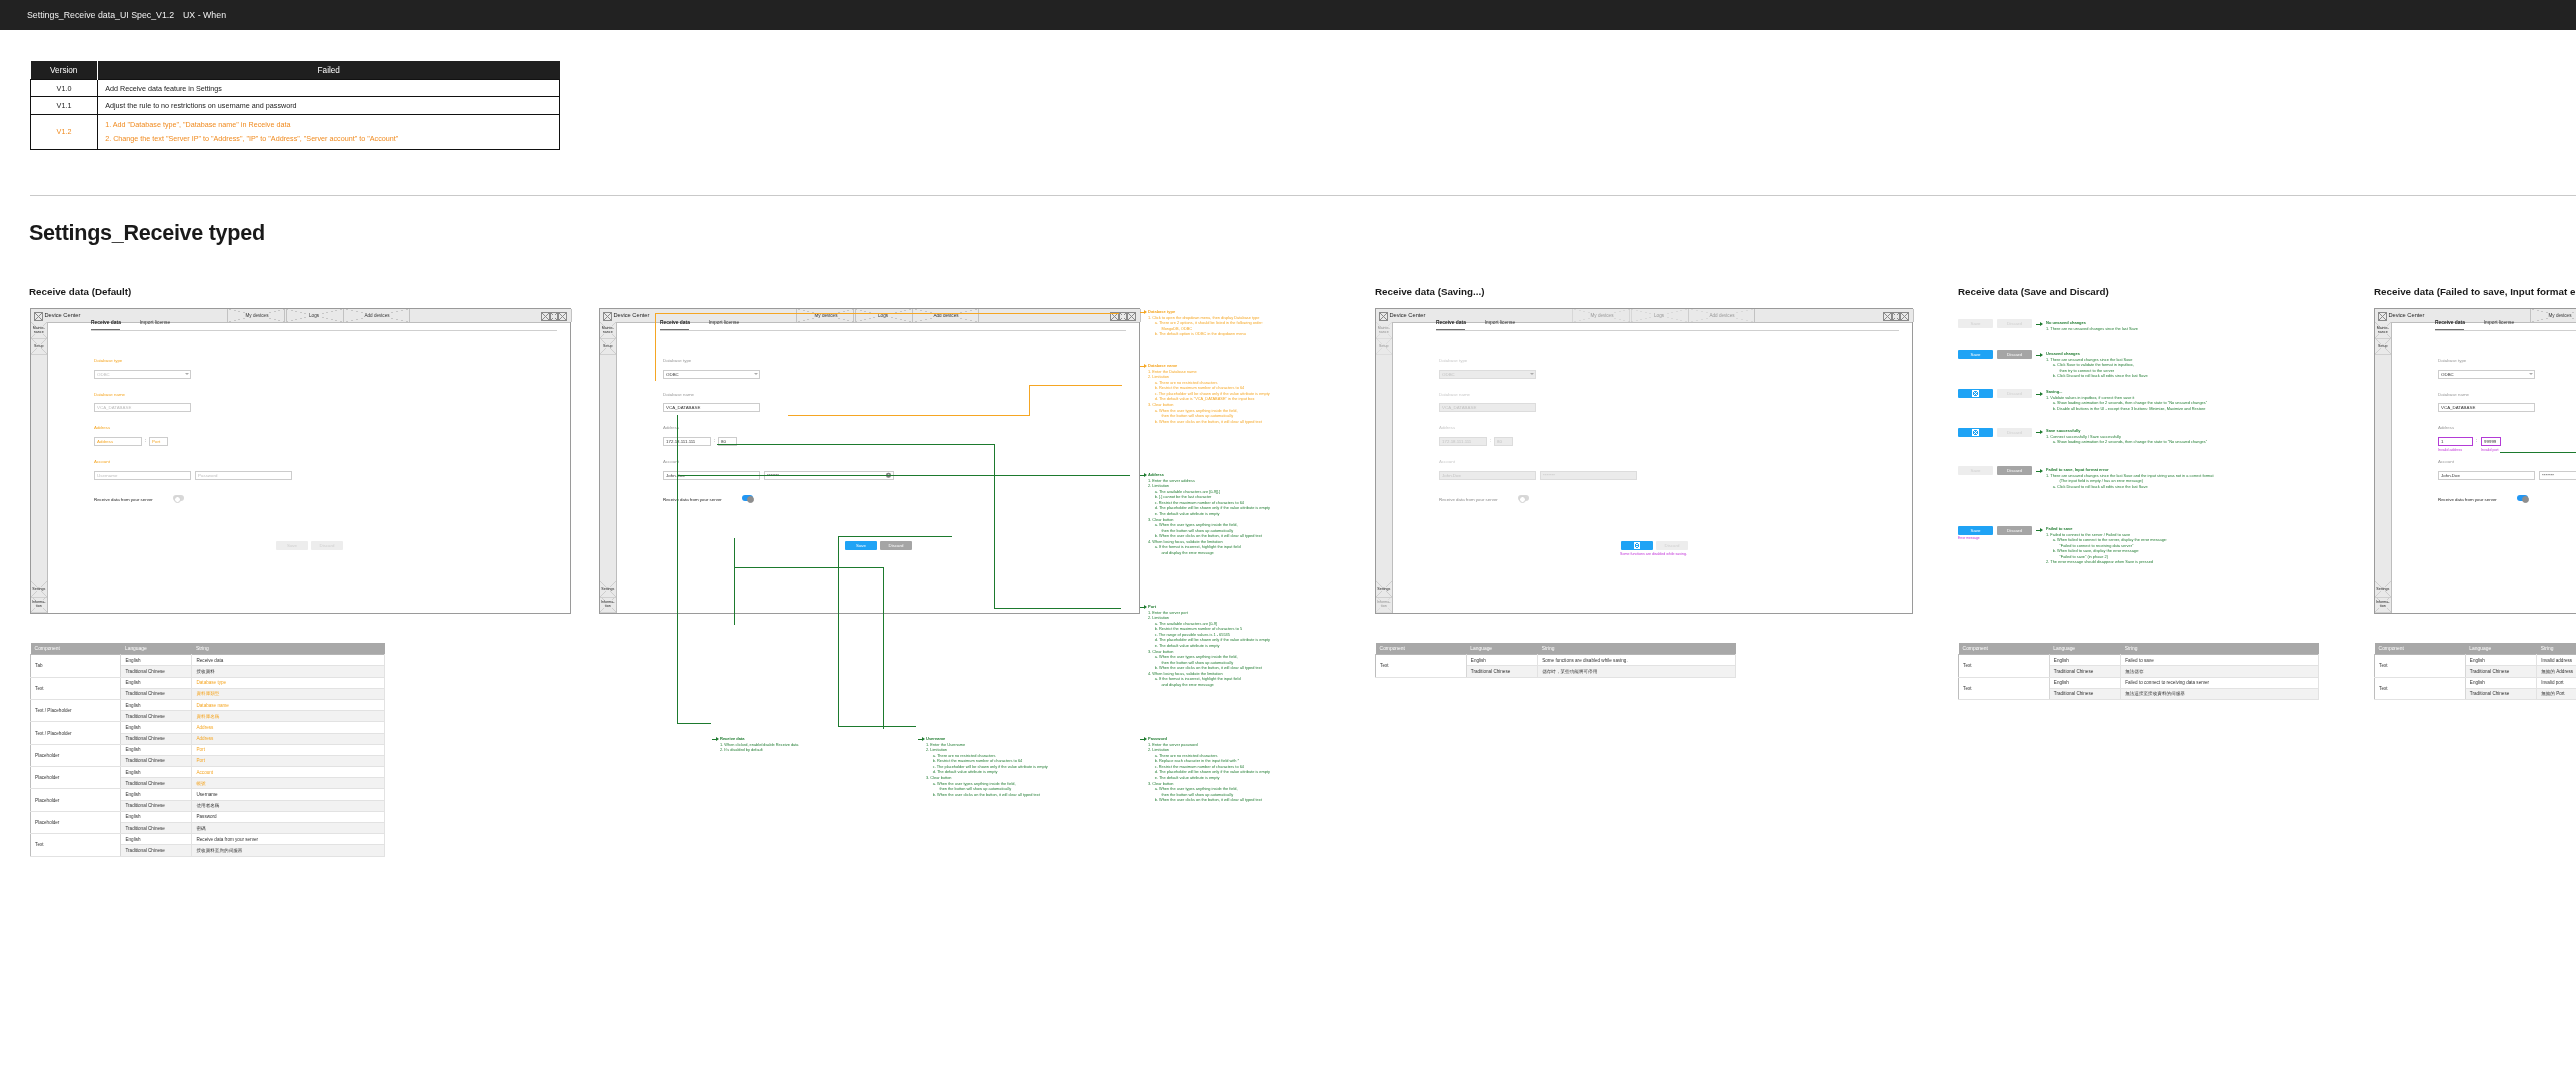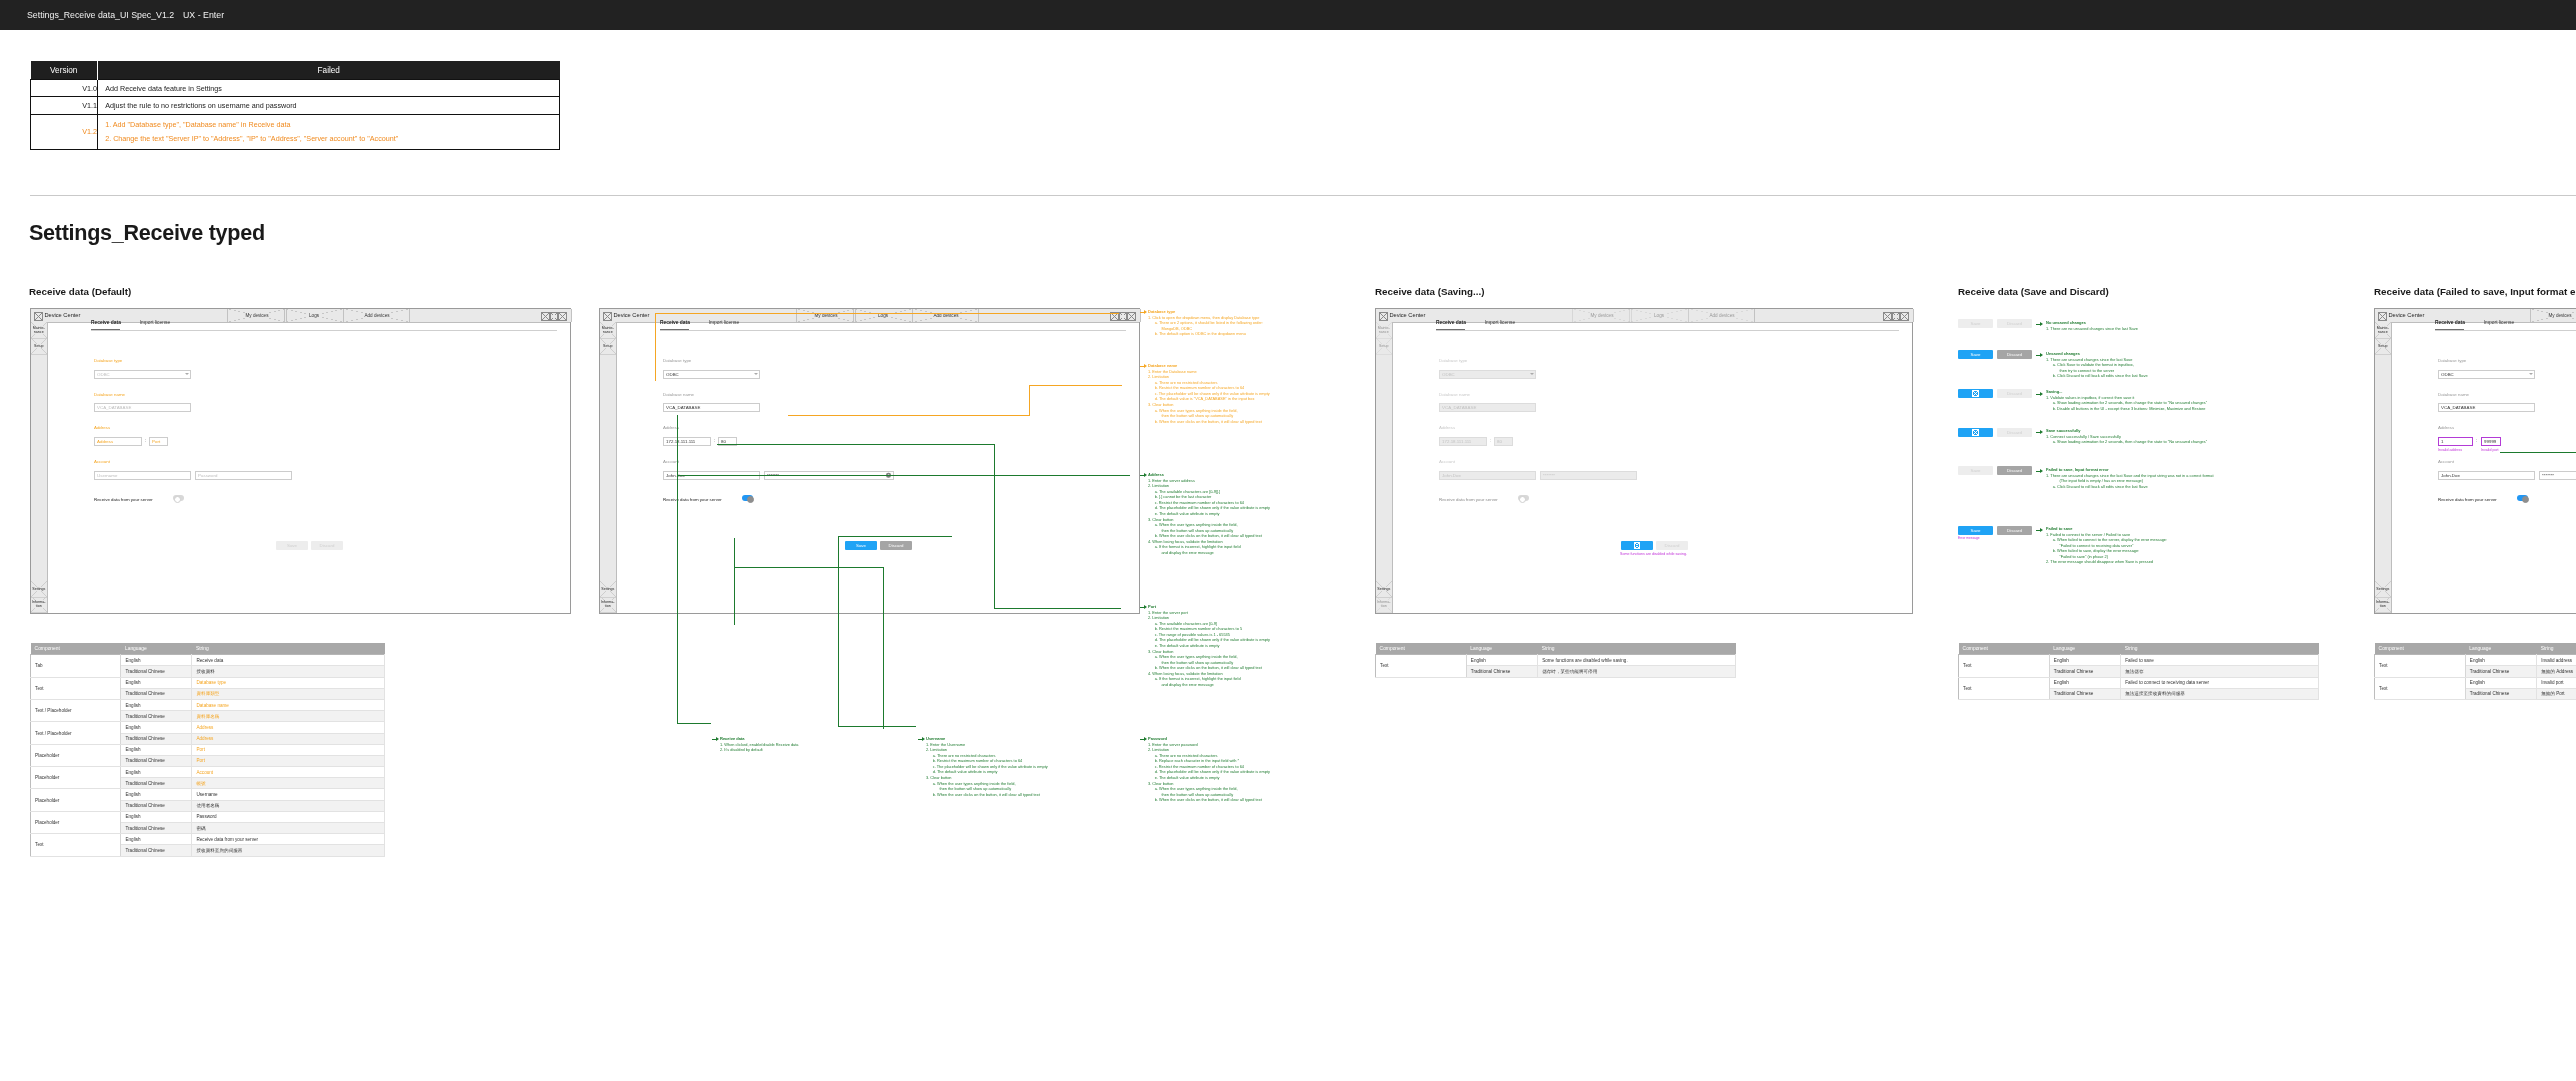--- a/index.html
+++ b/index.html
@@ -11,21 +11,21 @@
   
   .topbar{position:absolute;left:0;top:0;width:3091px;height:30px;background:#222222;}
   .topbar .t1{position:absolute;left:27px;top:9.8px;font-size:8.8px;color:#f2f2f2;white-space:nowrap;}
   .topbar .t2{position:absolute;left:183px;top:9.8px;font-size:8.8px;color:#f2f2f2;white-space:nowrap;}
 
   
   .vtable{position:absolute;left:30px;top:61px;width:530px;border-collapse:collapse;}
   .vtable th{background:#1f1f1f;color:#ffffff;font-weight:normal;font-size:8.2px;padding:4.6px 0;}
   .vtable th.c1{width:66px;border-right:0.5px solid #ffffff;}
   .vtable td{border:0.5px solid #111;font-size:7.2px;padding:3.6px 0;}
-  .vtable td.ver{text-align:right;width:66px;}
+  .vtable td.ver{text-align:center;width:66px;}
   .vtable td.upd{padding-left:7.2px;}
   .orange{color:#f08a1e;}
   .vline{line-height:1.9;}
   .hrule{position:absolute;left:30px;top:195px;width:3035px;height:0.5px;background:#c9c9c9;}
 
   
   .pagetitle{position:absolute;left:29px;top:220px;font-size:21.6px;font-weight:bold;letter-spacing:-0.3px;}
   .sectiontitle{position:absolute;font-size:9.8px;font-weight:bold;white-space:nowrap;}
 
   
@@ -118,21 +118,21 @@
 
   
   .chip{position:absolute;height:8.8px;border-radius:1px;display:flex;align-items:center;justify-content:center;font-size:4.4px;}
   .chipnote{position:absolute;font-size:3.3px;color:#c030d8;}
 </style>
 </head>
 <body>
 
 <div class="topbar">
   <div class="t1">Settings_Receive data_UI Spec_V1.2</div>
-  <div class="t2">UX - Enter</div>
+  <div class="t2">UX - When</div>
 </div>
 
 <table class="vtable">
   <thead>
     <tr>
       <th class="c1">Version</th>
       <th>Failed</th>
     </tr>
   </thead>
   <tbody id="vbody">

